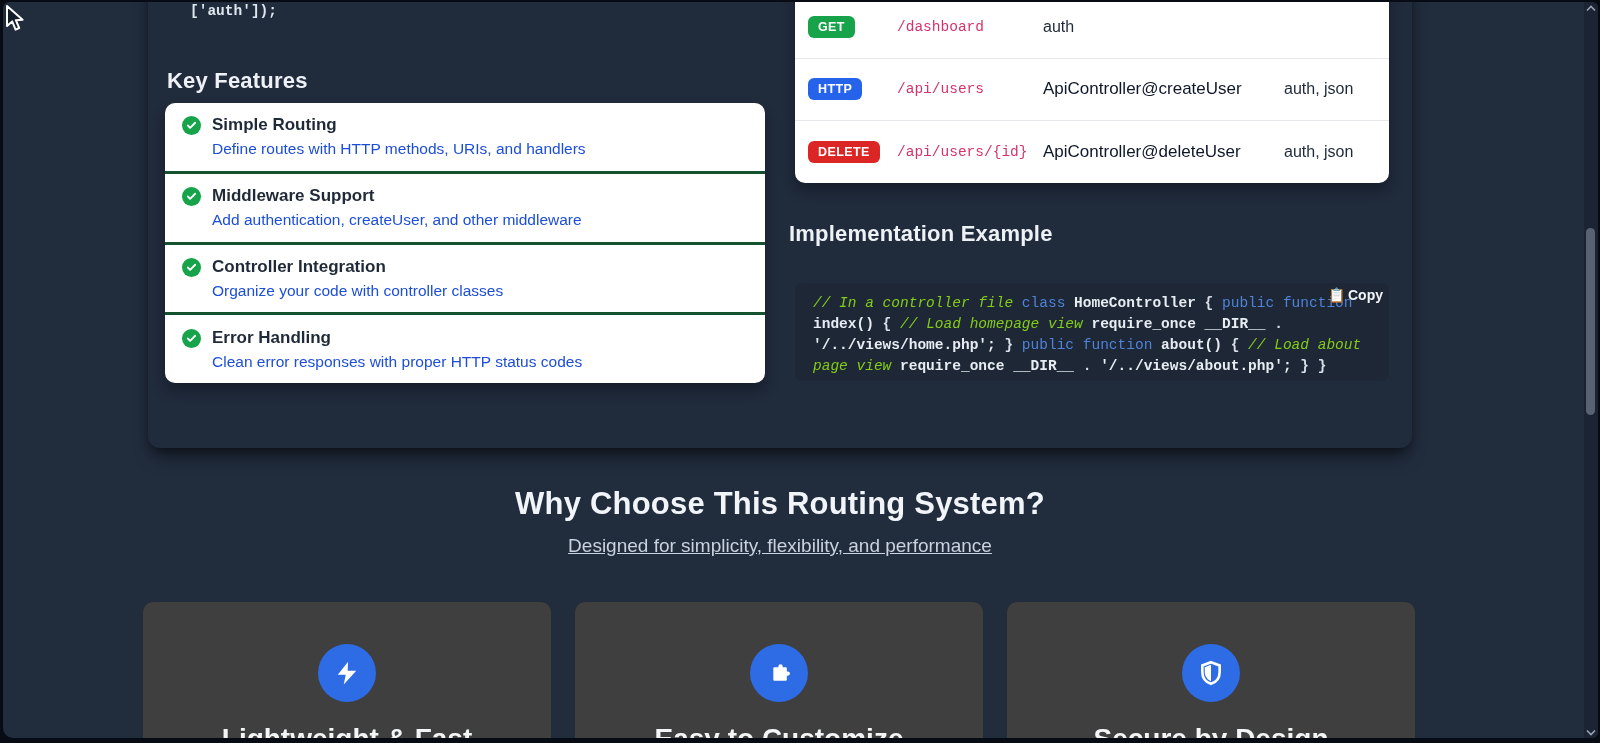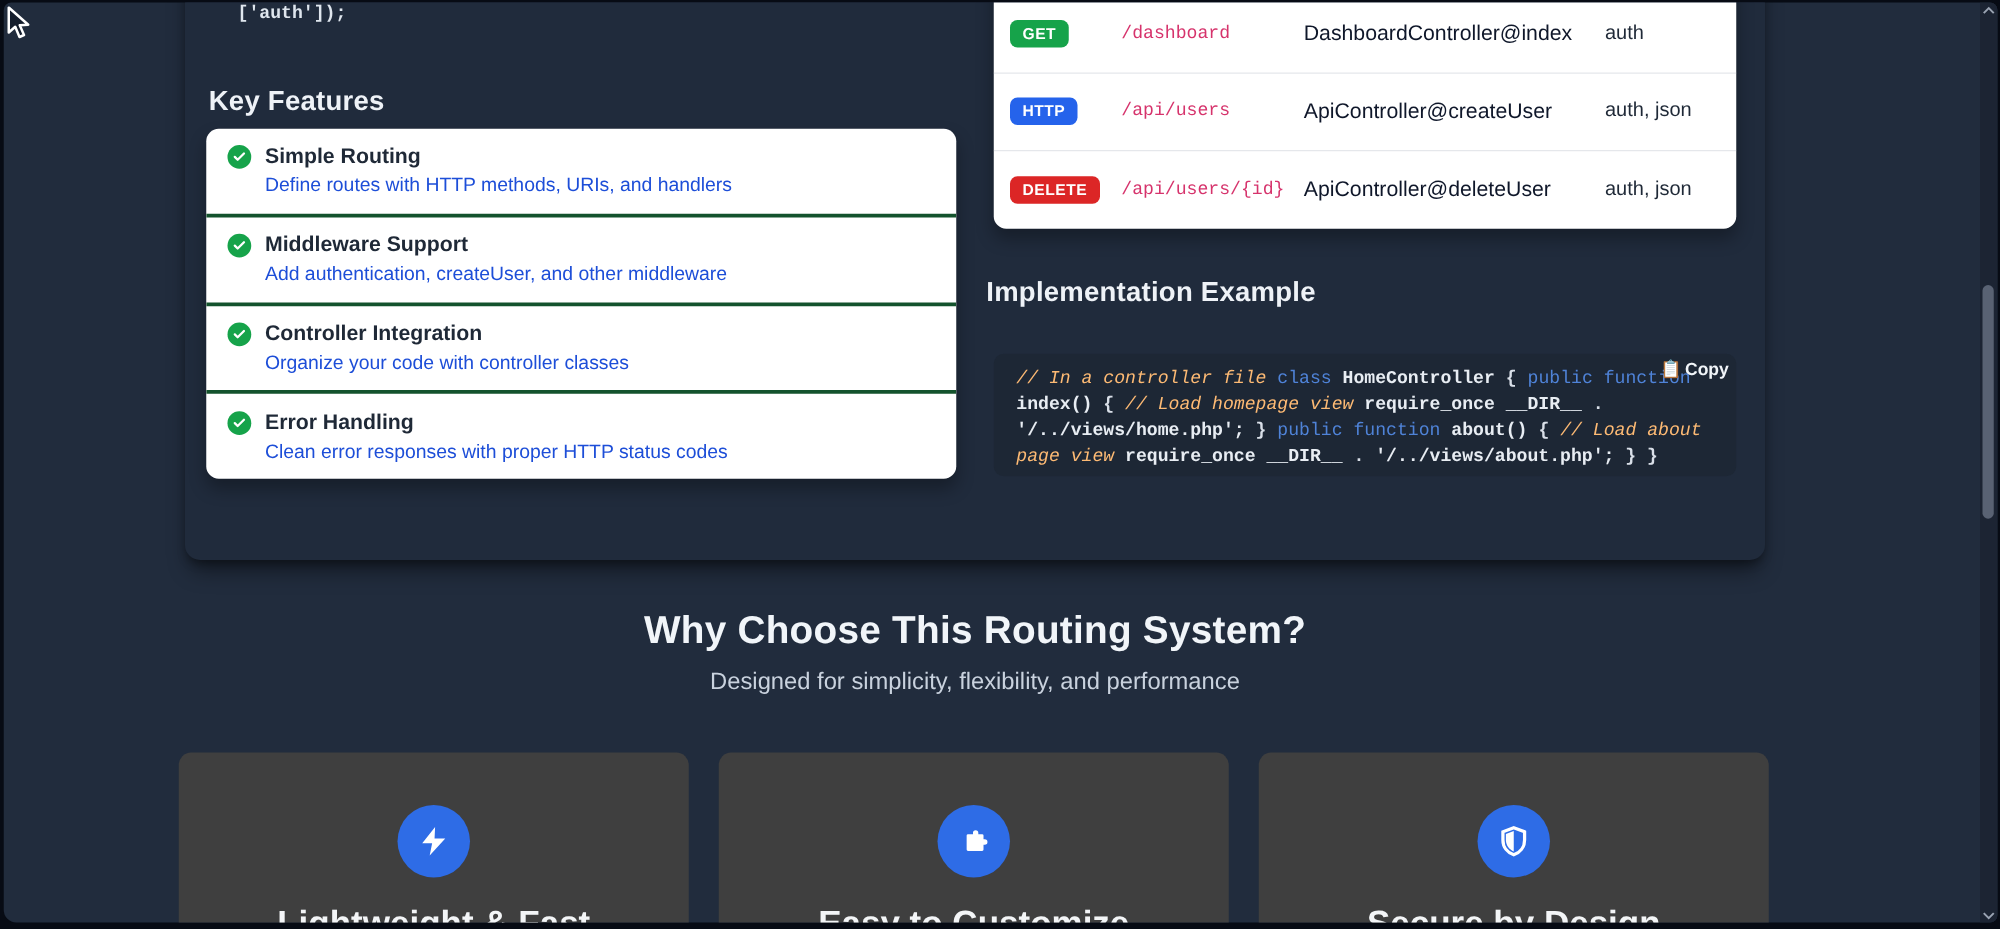--- a/index.html
+++ b/index.html
@@ -77,34 +77,34 @@
   .badge[data-method="POST"] { background:#2563eb; }
   .badge[data-method="DELETE"] { background:#dc2626; }
 
   
   .code-block {
     position:absolute; left:792px; top:281px; width:594px; height:98px;
     background:#1d2735; border-radius:8px; padding:10px 10px 10px 18px;
     font-family:"Liberation Mono", monospace; font-size:14.5px; line-height:21px;
   }
   .cline { white-space:pre; }
-  .seg-com { color:#fdba74; font-style:italic; }
+  .seg-com { color:#84cc16; font-style:italic; }
   .seg-kw  { color:#4f83d8; }
   .seg-code{ color:#e8edf3; font-weight:700; }
   .seg-pln { color:#d9dfe8; font-weight:700; }
   .copy-btn {
     position:absolute; top:2px; right:6px; display:flex; align-items:center; gap:2px;
     color:#f1f5f9; font-size:14px; font-weight:700; cursor:pointer;
     font-family:"Liberation Sans", sans-serif;
   }
   .copy-btn .clip { font-size:14px; }
   .why-h { position:absolute; left:145px; top:484px; width:1264px; text-align:center;
     color:#f1f5f9; font-size:31px; font-weight:700; letter-spacing:.2px; }
   .why-sub { position:absolute; left:145px; top:533px; width:1264px; text-align:center;
-    color:#c9d2de; font-size:19px; }
+    color:#c9d2de; font-size:19px;text-decoration:underline; }
 
   .cards-row {
     position:absolute; left:140px; top:600px; width:1272px;
     display:flex; gap:24px;
   }
   .why-card {
     flex:1; height:200px; background:#3f3f3f; border-radius:10px;
     display:flex; flex-direction:column; align-items:center;
   }
   .icon-circle {
@@ -187,21 +187,20 @@
           <span class="feature-desc">Clean error responses with proper HTTP status codes</span>
         </span>
       </div>
     </div>
 
     <div class="routes-card">
       <div class="routes-head-stub"></div>
       <div class="route-row">
         <span class="col-method"><span class="badge" data-method="GET">GET</span></span>
         <span class="col-path">/dashboard</span>
-        <span class="col-handler">DashboardController@index</span>
         <span class="col-mw">auth</span>
       </div>
       <div class="route-row">
         <span class="col-method"><span class="badge" data-method="POST">HTTP</span></span>
         <span class="col-path">/api/users</span>
         <span class="col-handler">ApiController@createUser</span>
         <span class="col-mw">auth, json</span>
       </div>
       <div class="route-row">
         <span class="col-method"><span class="badge" data-method="DELETE">DELETE</span></span>

